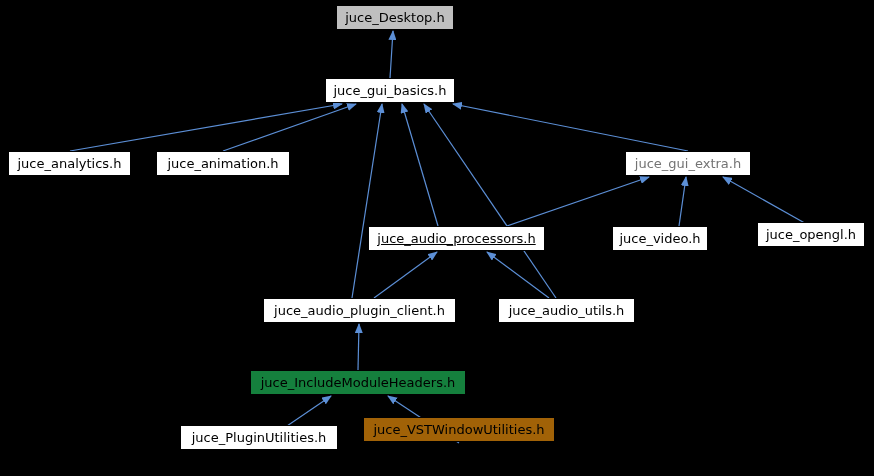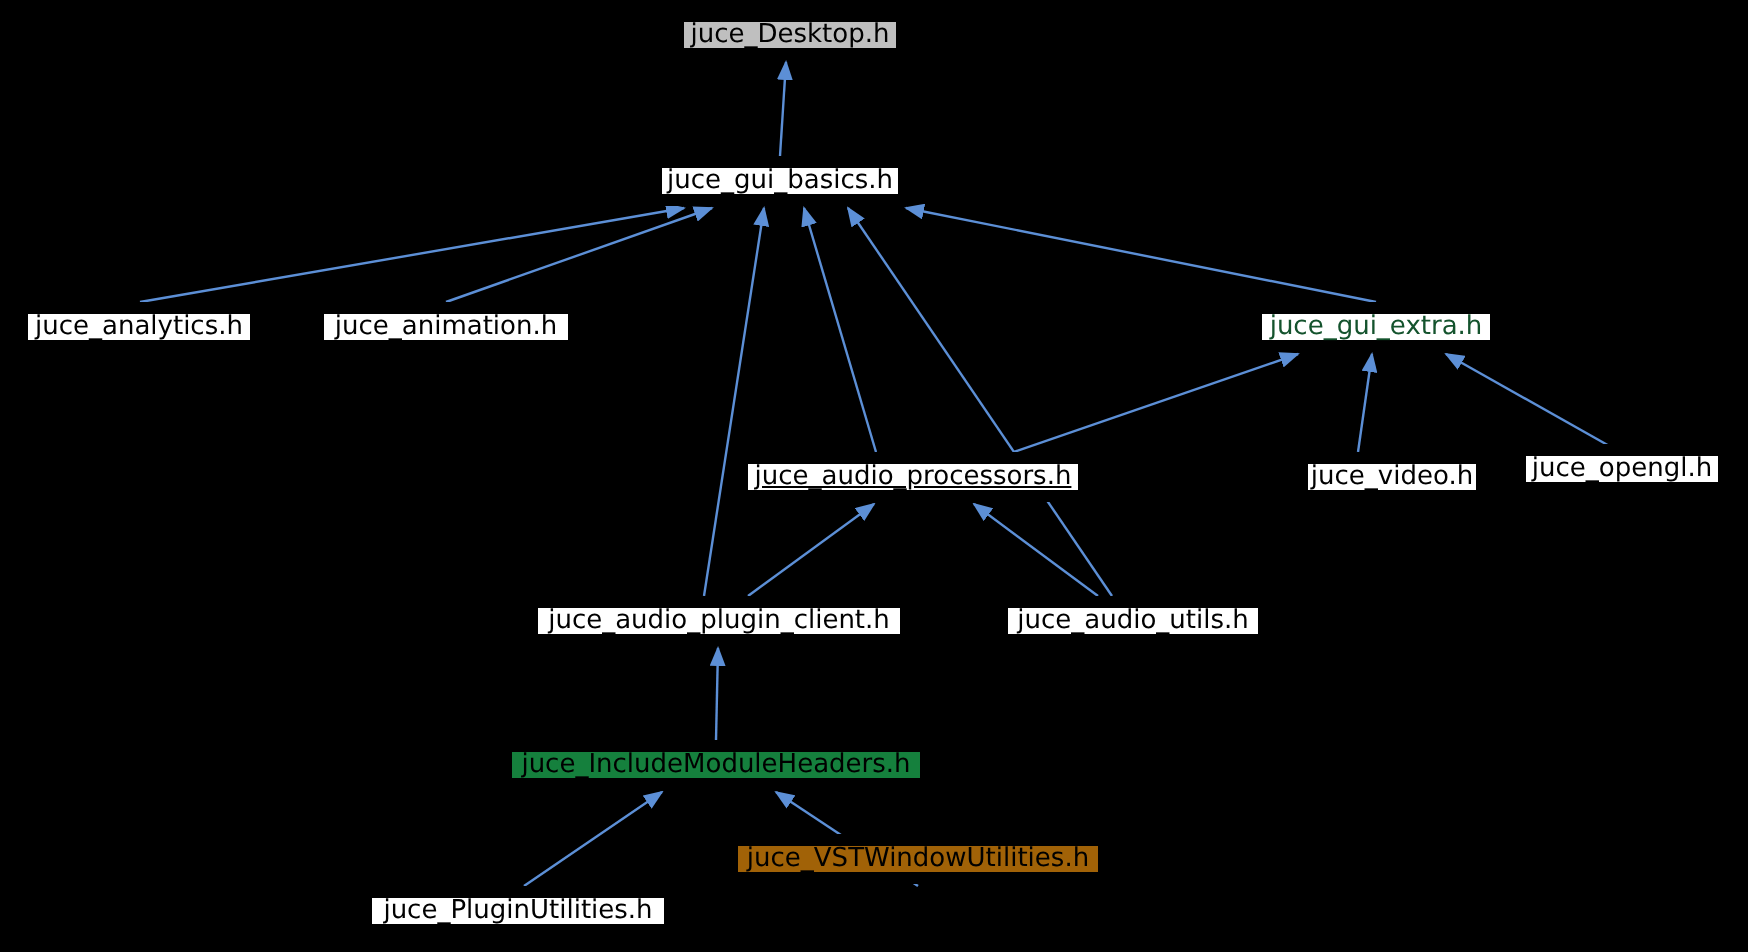--- a/index.html
+++ b/index.html
@@ -28,21 +28,21 @@
   }
   .node {
     position: absolute;
     box-sizing: border-box;
     display: flex;
     align-items: center;
     justify-content: center;
     white-space: nowrap;
     font-size: 13px;
     line-height: 1;
-    border: 6px solid #701a75;
+    border: 1px solid #701a75;
     background: #fff;
     color: #000;
     cursor: pointer;
   }
   .node.highlight {
     background: #bfbfbf;
   }
   .node-label {
     pointer-events: none;
   }
@@ -81,41 +81,41 @@
       </div>
       <div class="node" style="left: 325px; top: 78px; width: 130px; height: 25px; background: #ffffff; border-color: rgb(0, 0, 0); color: rgb(0, 0, 0);">
         <span class="node-label">juce_gui_basics.h</span>
       </div>
       <div class="node" style="left: 8px; top: 151px; width: 123px; height: 25px; background: rgb(255, 255, 255); border-color: rgb(0, 0, 0); color: rgb(0, 0, 0);">
         <span class="node-label">juce_analytics.h</span>
       </div>
       <div class="node" style="left: 156px; top: 151px; width: 134px; height: 25px; background: rgb(255, 255, 255); border-color: rgb(0, 0, 0); color: rgb(0, 0, 0); align-items: center;">
         <span class="node-label">juce_animation.h</span>
       </div>
-      <div class="node" style="left: 625px; top: 151px; width: 126px; height: 25px; background: rgb(255, 255, 255); border-color: rgb(0, 0, 0); color: #14532d;">
+      <div class="node" style="left: 625px; top: 151px; width: 126px; height: 25px; background: rgb(255, 255, 255); border-color: rgb(0, 0, 0); color: #737373;">
         <span class="node-label">juce_gui_extra.h</span>
       </div>
       <div class="node" style="left: 368px; top: 226px; width: 177px; height: 25px; background: rgb(255, 255, 255); border-color: rgb(0, 0, 0); color: rgb(0, 0, 0); text-decoration: underline;">
         <span class="node-label">juce_audio_processors.h</span>
       </div>
-      <div class="node" style="left: 648px; top: 226px; width: 96px; height: 25px; background: rgb(255, 255, 255); border-color: rgb(0, 0, 0); color: rgb(0, 0, 0);">
+      <div class="node" style="left: 612px; top: 226px; width: 96px; height: 25px; background: rgb(255, 255, 255); border-color: rgb(0, 0, 0); color: rgb(0, 0, 0);">
         <span class="node-label">juce_video.h</span>
       </div>
       <div class="node" style="left: 757px; top: 222px; width: 108px; height: 25px; background: rgb(255, 255, 255); border-color: rgb(0, 0, 0); color: rgb(0, 0, 0);">
         <span class="node-label">juce_opengl.h</span>
       </div>
       <div class="node" style="left: 263px; top: 298px; width: 193px; height: 25px; background: rgb(255, 255, 255); border-color: rgb(0, 0, 0); color: rgb(0, 0, 0);">
         <span class="node-label">juce_audio_plugin_client.h</span>
       </div>
       <div class="node" style="left: 498px; top: 298px; width: 137px; height: 25px; background: rgb(255, 255, 255); border-color: rgb(0, 0, 0); color: rgb(0, 0, 0);">
         <span class="node-label">juce_audio_utils.h</span>
       </div>
       <div class="node" style="left: 250px; top: 370px; width: 216px; height: 25px; background: #15803d; border-color: rgb(0, 0, 0); color: rgb(0, 0, 0);">
         <span class="node-label">juce_IncludeModuleHeaders.h</span>
       </div>
-      <div class="node" style="left: 180px; top: 443px; width: 158px; height: 25px; background: rgb(255, 255, 255); border-color: rgb(0, 0, 0); color: rgb(0, 0, 0);">
+      <div class="node" style="left: 180px; top: 425px; width: 158px; height: 25px; background: rgb(255, 255, 255); border-color: rgb(0, 0, 0); color: rgb(0, 0, 0);">
         <span class="node-label">juce_PluginUtilities.h</span>
       </div>
       <div class="node" style="left: 363px; top: 417px; width: 192px; height: 25px; background: #a16207; border-color: rgb(0, 0, 0); color: rgb(0, 0, 0);">
         <span class="node-label">juce_VSTWindowUtilities.h</span>
       </div>
     </div>
 </div>
 
 </body></html>

